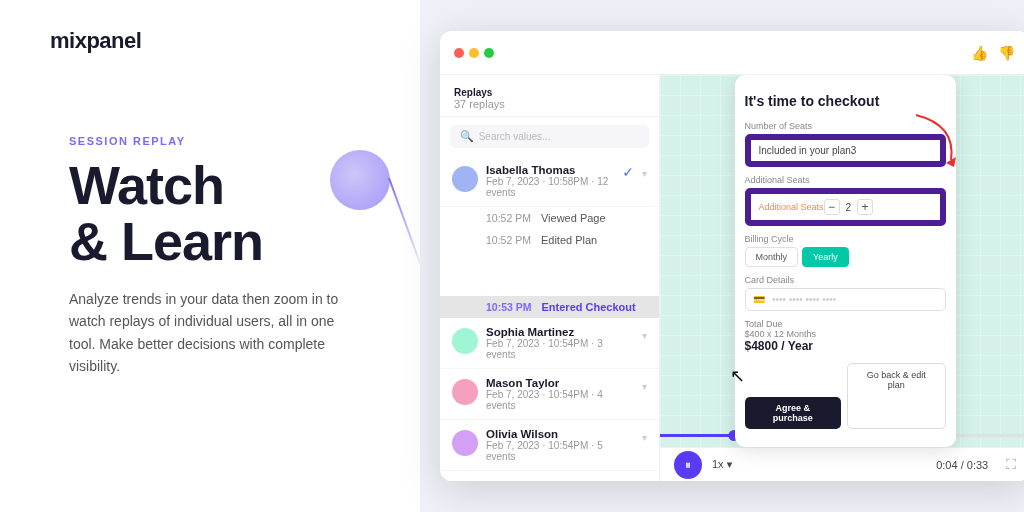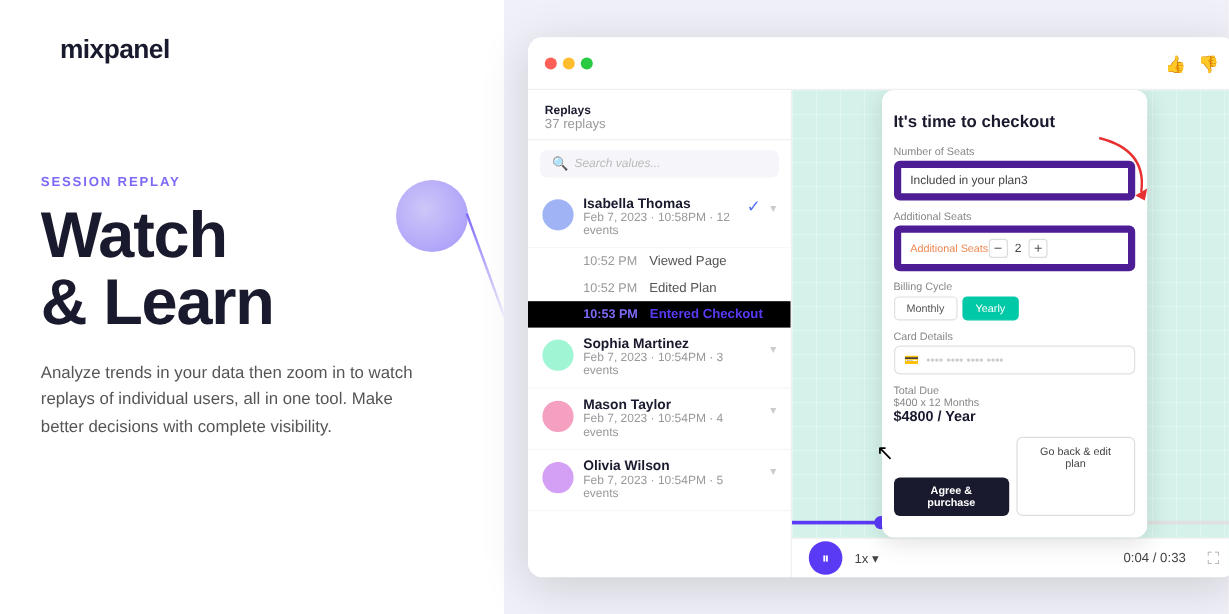--- a/index.html
+++ b/index.html
@@ -10,21 +10,21 @@
       height: 512px;
       overflow: hidden;
       display: flex;
       align-items: stretch;
     }
 
     
     .left-panel {
       width: 420px;
       min-width: 420px;
-      padding: 40px 34px;
+      padding: 40px 69px;
       display: flex;
       flex-direction: column;
       justify-content: center;
       background: #fff;
       position: relative;
     }
 
     .logo {
       position: absolute;
       top: 28px;
@@ -245,23 +245,24 @@
 
     .event-row {
       padding: 5px 14px 5px 46px;
       font-size: 11px;
       color: #555;
       display: flex;
       gap: 10px;
     }
 
     .event-row.highlighted {
-      background: #000000;
+      background: #e5e5e5;
       color: #5b3af5;
       font-weight: 600;
+      margin-top: 45px;
     }
 
     .event-time {
       color: #999;
       min-width: 44px;
       font-size: 10.5px;
     }
 
     .event-row.highlighted .event-time {
       color: #7c6af7;
@@ -562,21 +563,21 @@
     <div class="mockup-body">
 
       <div class="replays-sidebar">
         <div class="sidebar-header">
           <div class="sidebar-title">Replays</div>
           <div class="sidebar-count">37 replays</div>
         </div>
 
         <div class="sidebar-search">
           <span>🔍</span>
-          <span style="font-size:10px;color:#bbb;font-style:italic;">Search values...</span>
+          <span style="font-size:10px;color:#bbb;">Search values...</span>
         </div>
 
         <div class="replay-list">
 
           <div class="replay-item">
             <div class="replay-avatar" style="background:#a0b4f5;"></div>
             <div class="replay-info">
               <div class="replay-name">Isabella Thomas</div>
               <div class="replay-meta">Feb 7, 2023 · 10:58PM · 12 events</div>
             </div>

